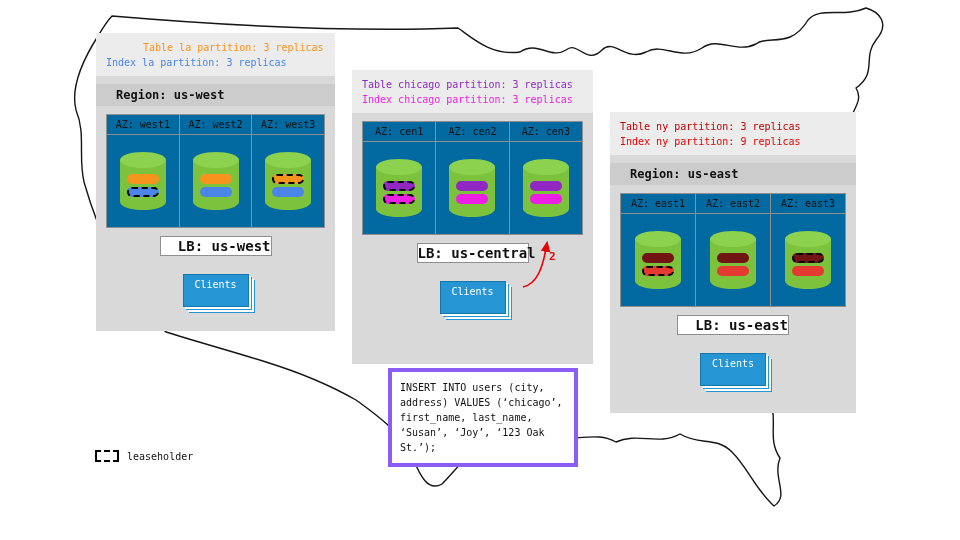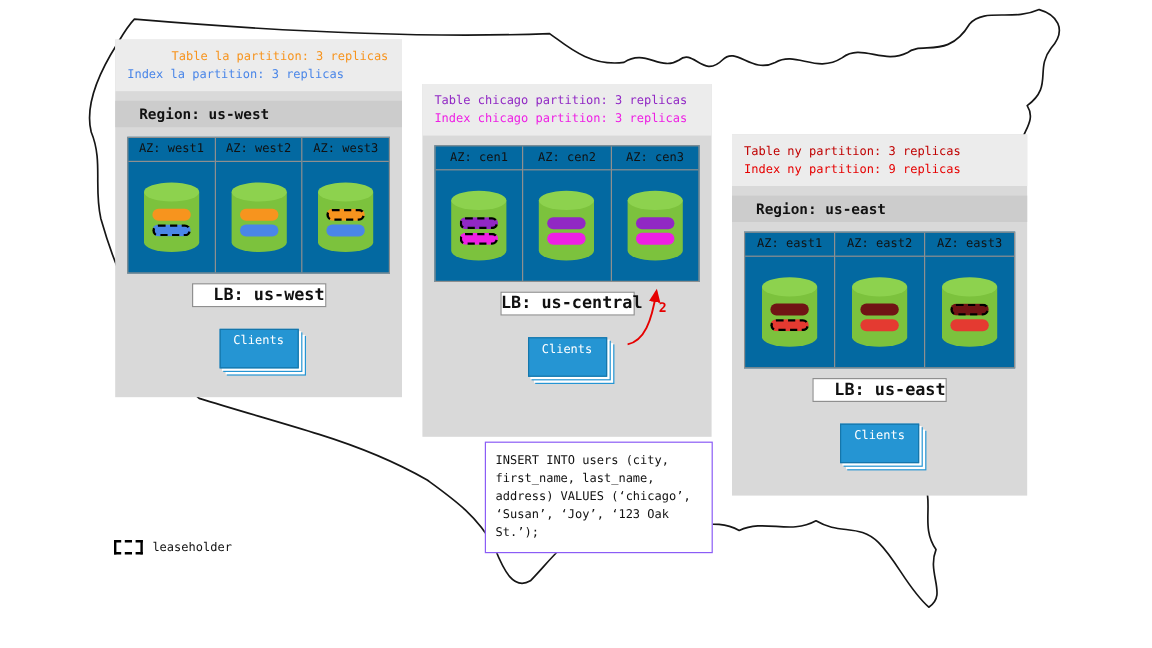--- a/index.html
+++ b/index.html
@@ -63,22 +63,22 @@
   .clients {
     width:66px; height:33px; margin:18px auto 0; position:relative;
     background:var(--clients-bg,#2595d3); border:1px solid var(--clients-border,#1576ab);
     color:#fff; font-size:10px; line-height:20px; text-align:center;
     box-shadow:2px 2px 0 #ffffff, 3px 3px 0 var(--clients-bg,#2595d3),
                5px 5px 0 #ffffff, 6px 6px 0 var(--clients-bg,#2595d3);
   }
 
   
   #sql-note {
-    position:absolute; left:404px; top:368px; width:190px;
-    background:#fff; border:1px solid #8b5cf6; padding:8px;
+    position:absolute; left:388px; top:368px; width:190px;
+    background:#fff; border:4px solid #8b5cf6; padding:8px;
     font-size:10px; line-height:15px;
   }
   #sql-note div { white-space:nowrap; }
   #legend { position:absolute; left:95px; top:450px; display:flex; align-items:flex-end; gap:8px; }
   #legend .swatch { width:24px; height:12px; background:#fff; border:2px dashed #000; }
   #legend .label { font-size:10px; }
   #step-label { position:absolute; left:549px; top:250px; font-size:11px; font-weight:bold; }
 </style>
 </head>
 <body>
@@ -269,22 +269,22 @@
         </div>
       </div>
     </div>
   </div>
   <div class="lb">LB: us-east</div>
   <div class="clients">Clients</div>
 </div>
 
 <div id="sql-note">
   <div>INSERT INTO users (city,</div>
+  <div>address) VALUES (‘chicago’,</div>
   <div>first_name, last_name,</div>
-  <div>address) VALUES (‘chicago’,</div>
   <div>‘Susan’, ‘Joy’, ‘123 Oak</div>
   <div>St.’);</div>
 </div>
 
 <svg class="layer" width="960" height="540" aria-hidden="true">
   <defs>
     <marker id="arrowhead" markerWidth="8" markerHeight="8" refX="5.5" refY="3" orient="auto">
       <path d="M0,0 L7,3 L0,6 Z" style="fill:var(--arrow,#e60000)"></path>
     </marker>
   </defs>

